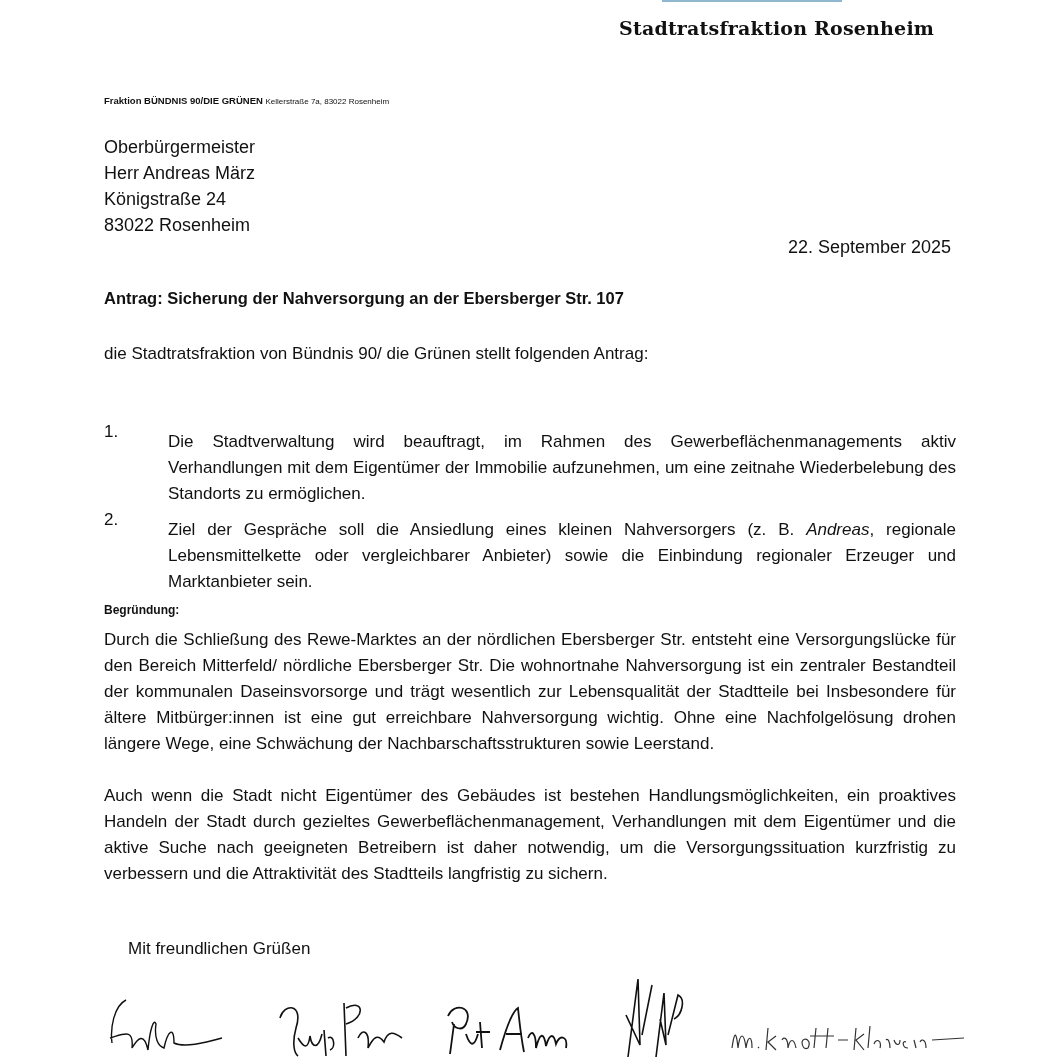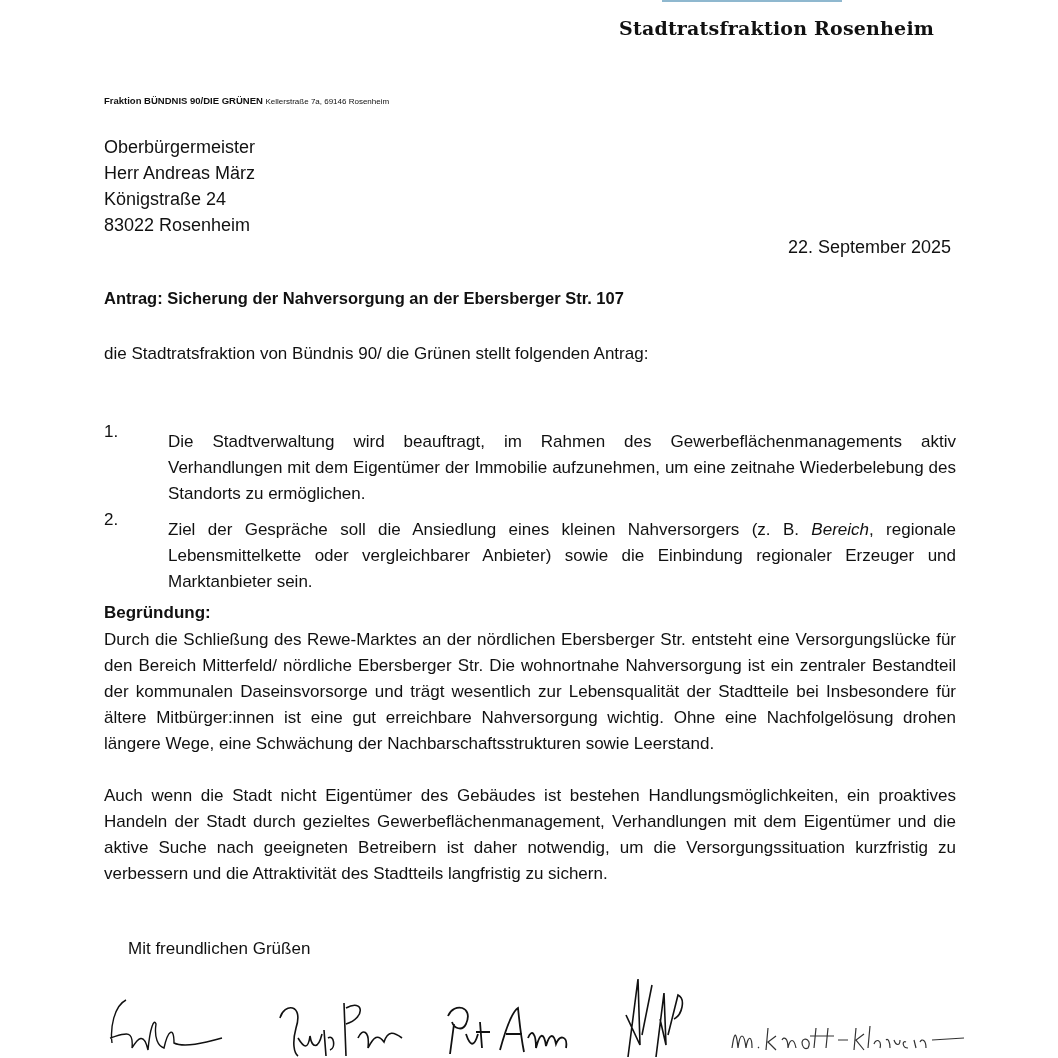--- a/index.html
+++ b/index.html
@@ -13,38 +13,38 @@
   .sender span.addr { font-size: 8px; }
   .recipient { position: absolute; left: 104px; top: 134px; font-size: 18px; line-height: 26px; }
   .date { position: absolute; right: 107px; top: 237px; font-size: 18px; text-align: center; }
   .subject { position: absolute; left: 104px; top: 289px; font-size: 16.5px; font-weight: bold; }
   .p { position: absolute; left: 104px; width: 852px; font-size: 17px; line-height: 26px; }
   .greeting { top: 341px; }
   .list { position: absolute; left: 104px; top: 419px; width: 852px; font-size: 17px; line-height: 26px; }
   .li { display: flex; }
   .li .num { width: 64px; flex: none; }
   .li .txt { flex: 1; text-align: justify; margin-top: 10px; }
-  .reason-title { position: absolute; left: 104px; top: 603px; font-size: 17px; font-weight: bold; text-align: center; }
+  .reason-title { position: absolute; left: 104px; top: 603px; font-size: 12px; font-weight: bold; text-align: center; }
   .just { text-align: justify; }
   .reason1 { top: 627px; }
   .reason2 { top: 783px; }
   .closing { position: absolute; left: 104px; top: 939px; font-size: 17px; margin-left: 24px; }
   .signatures { position: absolute; left: 104px; top: 975px; width: 880px; height: 83px; }
   .sig { position: absolute; bottom: 0; }
 </style>
 </head>
 <body>
 
 <div class="top-bar"></div>
 
 <div class="letterhead">Stadtratsfraktion Rosenheim</div>
 
 <div class="sender">
   <b>Fraktion BÜNDNIS 90/DIE GRÜNEN</b>
-  <span class="addr">Kellerstraße 7a, 69146 Rosenheim</span>
+  <span class="addr">Kellerstraße 7a, 83022 Rosenheim</span>
 </div>
 
 <div class="recipient">
   <div>Oberbürgermeister</div>
   <div>Herr Andreas März</div>
   <div>Königstraße 24</div>
   <div>83022 Rosenheim</div>
 </div>
 
 <div class="date">22. September 2025</div>
@@ -55,21 +55,21 @@
   <div>die Stadtratsfraktion von Bündnis 90/ die Grünen stellt folgenden Antrag:</div>
 </div>
 
 <div class="list">
   <div class="li">
     <span class="num">1.</span>
     <span class="txt">Die Stadtverwaltung wird beauftragt, im Rahmen des Gewerbeflächenmanagements aktiv Verhandlungen mit dem Eigentümer der Immobilie aufzunehmen, um eine zeitnahe Wiederbelebung des Standorts zu ermöglichen.</span>
   </div>
   <div class="li">
     <span class="num">2.</span>
-    <span class="txt"><span>Ziel der Gespräche soll die Ansiedlung eines kleinen Nahversorgers (z. B. </span><i>Bereich</i><span>, regionale Lebensmittelkette oder vergleichbarer Anbieter) sowie die Einbindung regionaler Erzeuger und Marktanbieter sein.</span></span>
+    <span class="txt"><span>Ziel der Gespräche soll die Ansiedlung eines kleinen Nahversorgers (z. B. </span><i>Andreas</i><span>, regionale Lebensmittelkette oder vergleichbarer Anbieter) sowie die Einbindung regionaler Erzeuger und Marktanbieter sein.</span></span>
   </div>
 </div>
 
 <div class="reason-title">Begründung:</div>
 <div class="p just reason1">Durch die Schließung des Rewe-Marktes an der nördlichen Ebersberger Str. entsteht eine Versorgungslücke für den Bereich Mitterfeld/ nördliche Ebersberger Str. Die wohnortnahe Nahversorgung ist ein zentraler Bestandteil der kommunalen Daseinsvorsorge und trägt wesentlich zur Lebensqualität der Stadtteile bei Insbesondere für ältere Mitbürger:innen ist eine gut erreichbare Nahversorgung wichtig. Ohne eine Nachfolgelösung drohen längere Wege, eine Schwächung der Nachbarschaftsstrukturen sowie Leerstand.</div>
 <div class="p just reason2">Auch wenn die Stadt nicht Eigentümer des Gebäudes ist bestehen Handlungsmöglichkeiten, ein proaktives Handeln der Stadt durch gezieltes Gewerbeflächenmanagement, Verhandlungen mit dem Eigentümer und die aktive Suche nach geeigneten Betreibern ist daher notwendig, um die Versorgungssituation kurzfristig zu verbessern und die Attraktivität des Stadtteils langfristig zu sichern.</div>
 
 <div class="closing">Mit freundlichen Grüßen</div>
 
 <div class="signatures">

